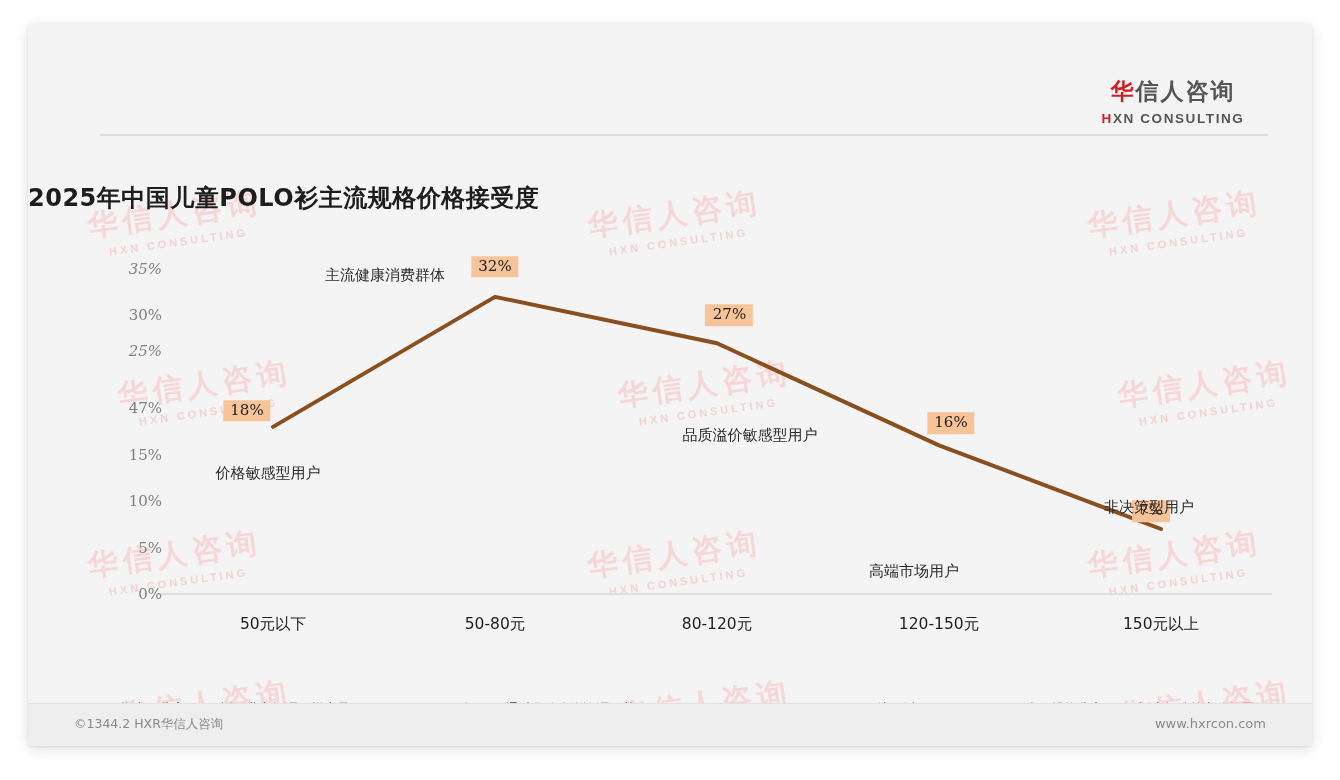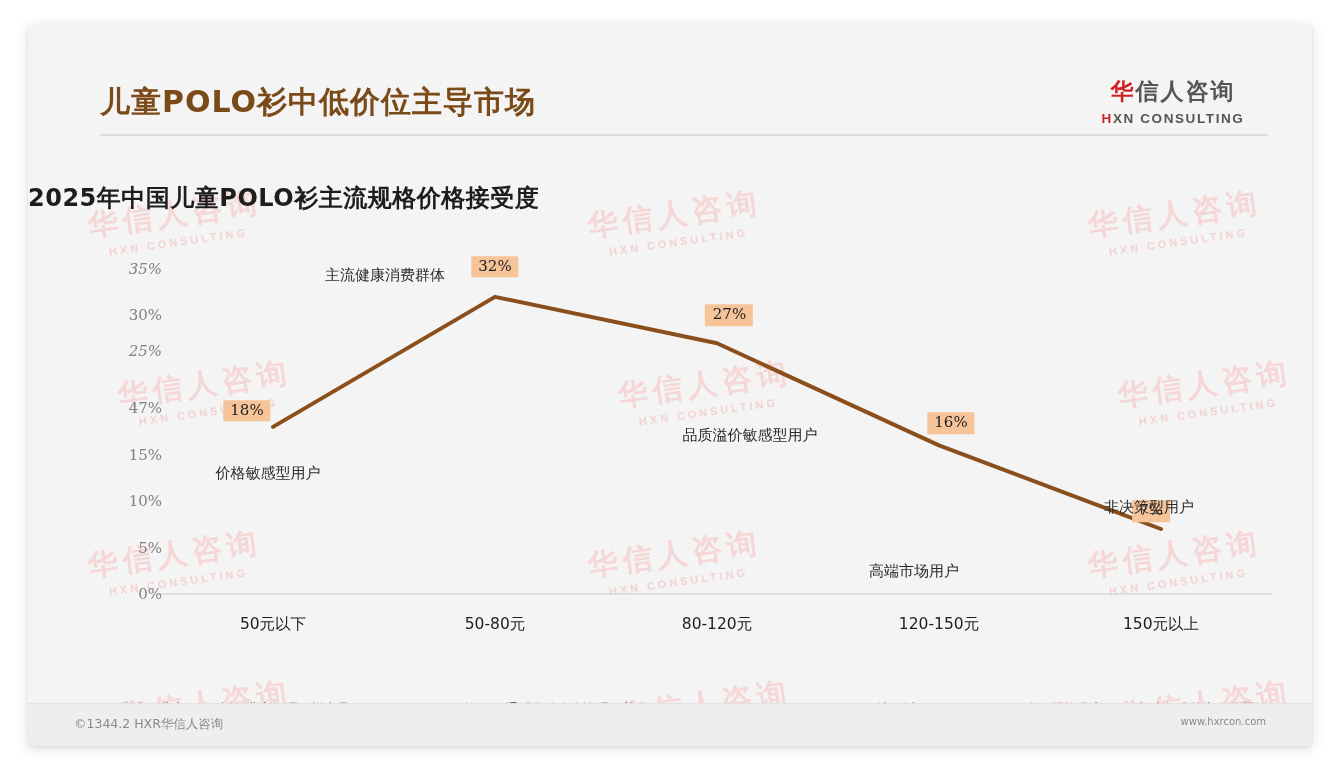--- a/index.html
+++ b/index.html
@@ -228,21 +228,21 @@
     top: 12px;
     font-size: 12.5px;
     color: #8a8a8a;
     font-family: "DejaVu Sans", sans-serif;
     white-space: nowrap;
   }
   #website {
     position: absolute;
     right: 46px;
     top: 12px;
-    font-size: 10px;
+    font-size: 13px;
     color: #8a8a8a;
     font-family: "DejaVu Sans", sans-serif;
     white-space: nowrap;
   }
 </style>
 </head>
 <body>
 
 <div id="slide">
 
@@ -291,21 +291,20 @@
         <div class="wm-cn">华信人咨询</div>
         <div class="wm-en">HXN CONSULTING</div>
       </div>
       <div class="wm" style="left: 1090px; top: 660px;">
         <div class="wm-cn">华信人咨询</div>
         <div class="wm-en">HXN CONSULTING</div>
       </div>
     </div>
 
   <div id="header">
-    <div id="page-title">儿童POLO衫中低价位主导市场</div>
 
     <div id="logo-block">
       <div id="logo-cn"><span class="red">华</span><span>信人咨询</span></div>
       <div id="logo-en"><span class="red">H</span><span>XN CONSULTING</span></div>
     </div>
 
     <div id="header-rule"></div>
   </div>
 
   <div id="chart-title">2025年中国儿童POLO衫主流规格价格接受度</div>

